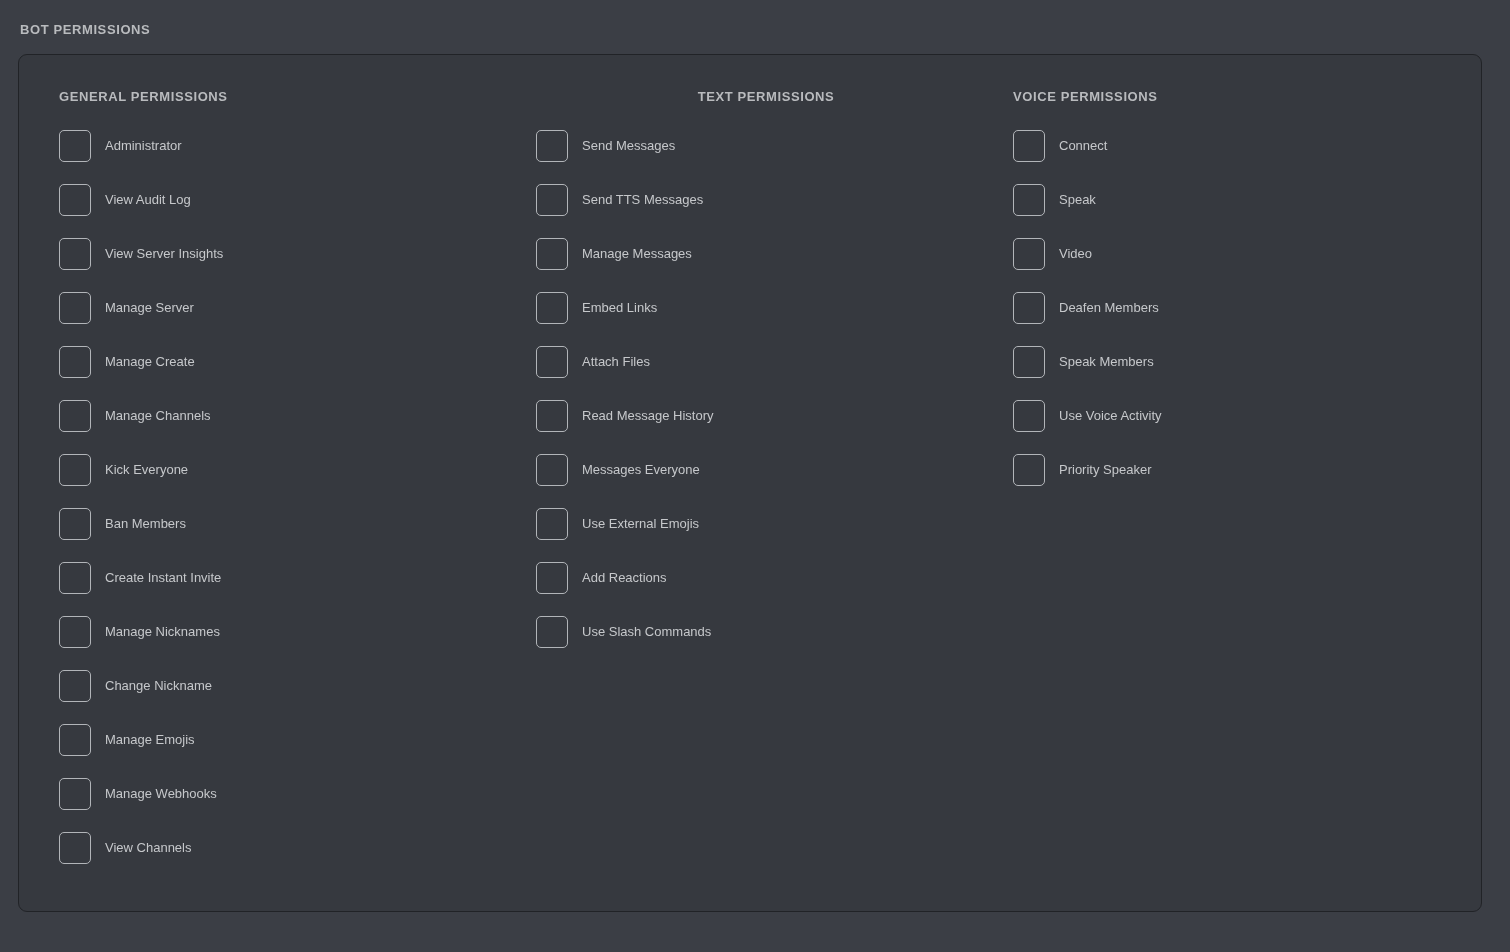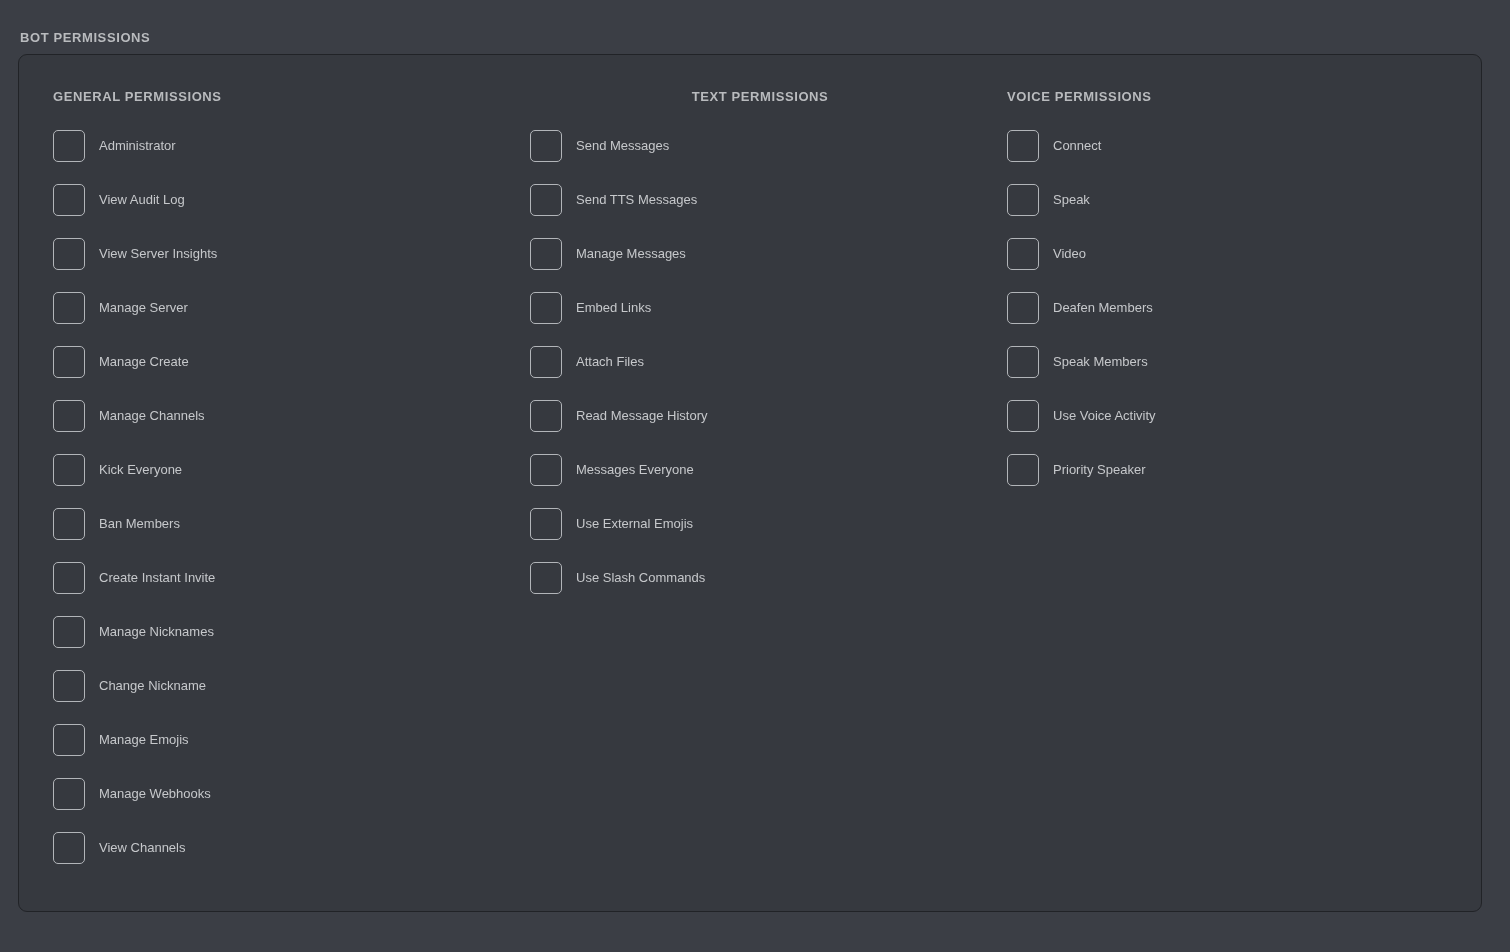--- a/index.html
+++ b/index.html
@@ -28,38 +28,37 @@
     position: absolute;
     left: 20px;
     top: 22px;
     font-size: 13px;
     font-weight: bold;
     letter-spacing: 0.6px;
     color: #b9bbbe;
     text-transform: uppercase;
     line-height: 16px;
     white-space: nowrap;
-    margin-top: 8px;
   }
 
   
   .perm-card {
     position: absolute;
     left: 18px;
     top: 54px;
     width: 1464px;
     height: 858px;
     background: #36393f;
     border: 1px solid #212327;
     border-radius: 9px;
   }
 
   .columns {
     position: absolute;
-    left: 0;
+    left: 6px;
     top: 0;
     width: 100%;
     height: 100%;
   }
 
   .perm-column {
     position: absolute;
     top: 34px;
   }
   .perm-column.col-0 { left: 34px;  width: 460px; }
@@ -209,20 +208,24 @@
             <li class="perm-row">
               <span class="checkbox" role="checkbox" aria-checked="false"></span>
               <span class="perm-label">Messages Everyone</span>
             </li>
             <li class="perm-row">
               <span class="checkbox" role="checkbox" aria-checked="false"></span>
               <span class="perm-label">Use External Emojis</span>
             </li>
             <li class="perm-row">
               <span class="checkbox" role="checkbox" aria-checked="false"></span>
+              <span class="perm-label">Add Reactions</span>
+            </li>
+            <li class="perm-row">
+              <span class="checkbox" role="checkbox" aria-checked="false"></span>
               <span class="perm-label">Use Slash Commands</span>
             </li>
           </ul>
         </div>
         <div class="perm-column col-2">
           <div class="column-title">VOICE PERMISSIONS</div>
           <ul class="perm-list">
             <li class="perm-row">
               <span class="checkbox" role="checkbox" aria-checked="false"></span>
               <span class="perm-label">Connect</span>

